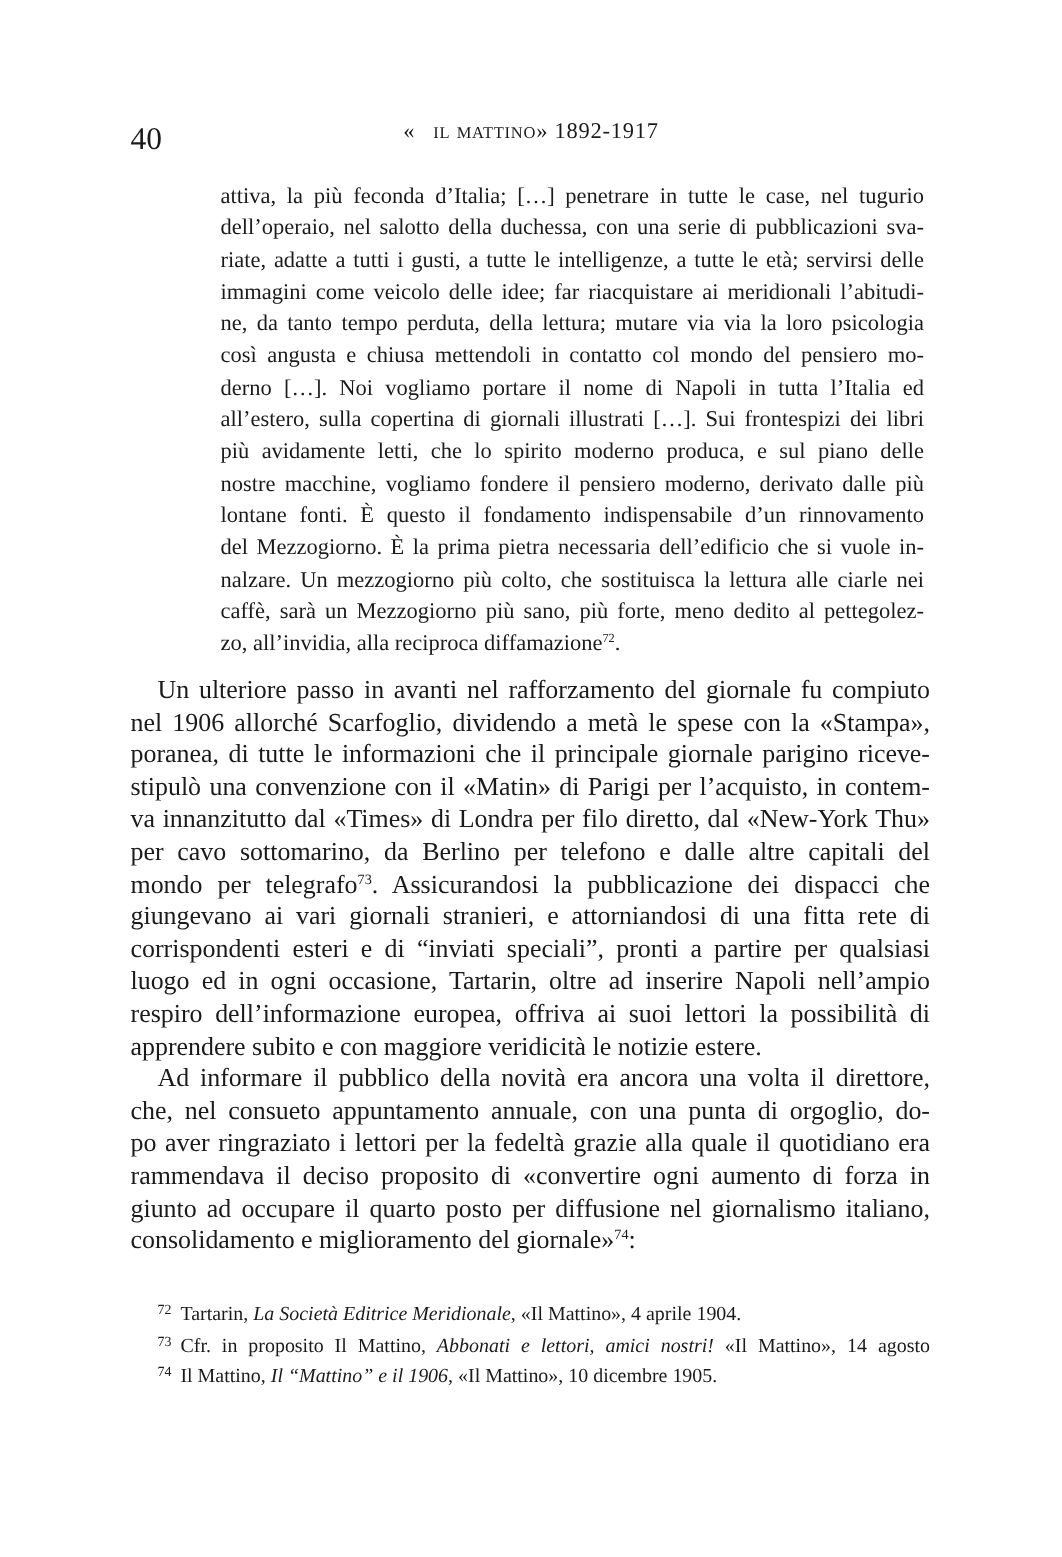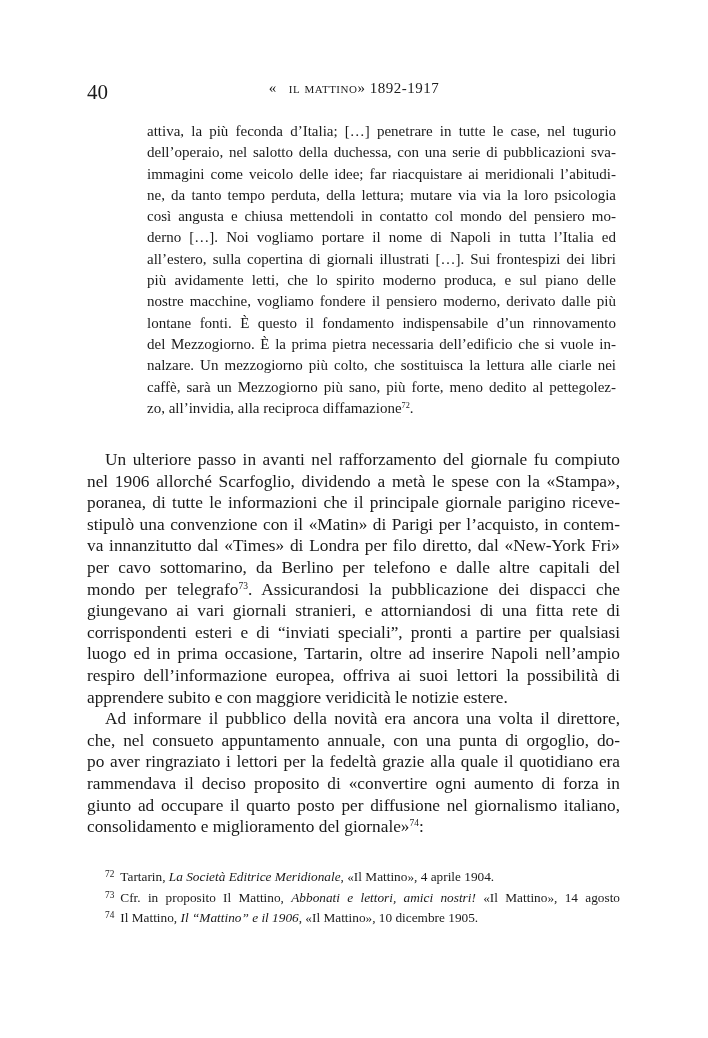--- a/index.html
+++ b/index.html
@@ -28,45 +28,46 @@
 </style>
 </head>
 <body>
 
 <div class="page-number">40</div>
 <div class="running-head"><span>«</span><span class="sc">il mattino</span><span>» 1892-1917</span></div>
 
 <div class="quote">
   <div class="line">attiva, la più feconda d’Italia; […] penetrare in tutte le case, nel tugurio</div>
   <div class="line">dell’operaio, nel salotto della duchessa, con una serie di pubblicazioni sva-</div>
+  <div class="line">riate, adatte a tutti i gusti, a tutte le intelligenze, a tutte le età; servirsi delle</div>
   <div class="line">immagini come veicolo delle idee; far riacquistare ai meridionali l’abitudi-</div>
   <div class="line">ne, da tanto tempo perduta, della lettura; mutare via via la loro psicologia</div>
   <div class="line">così angusta e chiusa mettendoli in contatto col mondo del pensiero mo-</div>
   <div class="line">derno […]. Noi vogliamo portare il nome di Napoli in tutta l’Italia ed</div>
   <div class="line">all’estero, sulla copertina di giornali illustrati […]. Sui frontespizi dei libri</div>
   <div class="line">più avidamente letti, che lo spirito moderno produca, e sul piano delle</div>
   <div class="line">nostre macchine, vogliamo fondere il pensiero moderno, derivato dalle più</div>
   <div class="line">lontane fonti. È questo il fondamento indispensabile d’un rinnovamento</div>
   <div class="line">del Mezzogiorno. È la prima pietra necessaria dell’edificio che si vuole in-</div>
   <div class="line">nalzare. Un mezzogiorno più colto, che sostituisca la lettura alle ciarle nei</div>
   <div class="line">caffè, sarà un Mezzogiorno più sano, più forte, meno dedito al pettegolez-</div>
   <div class="line last"><span>zo, all’invidia, alla reciproca diffamazione</span><sup>72</sup><span>.</span></div>
 </div>
 
 <div class="body">
   <div class="line indent">Un ulteriore passo in avanti nel rafforzamento del giornale fu compiuto</div>
   <div class="line">nel 1906 allorché Scarfoglio, dividendo a metà le spese con la «Stampa»,</div>
   <div class="line">poranea, di tutte le informazioni che il principale giornale parigino riceve-</div>
   <div class="line">stipulò una convenzione con il «Matin» di Parigi per l’acquisto, in contem-</div>
-  <div class="line">va innanzitutto dal «Times» di Londra per filo diretto, dal «New-York Fri»</div>
+  <div class="line">va innanzitutto dal «Times» di Londra per filo diretto, dal «New-York Thu»</div>
   <div class="line">per cavo sottomarino, da Berlino per telefono e dalle altre capitali del</div>
   <div class="line"><span>mondo per telegrafo</span><sup>73</sup><span>. Assicurandosi la pubblicazione dei dispacci che</span></div>
   <div class="line">giungevano ai vari giornali stranieri, e attorniandosi di una fitta rete di</div>
   <div class="line">corrispondenti esteri e di “inviati speciali”, pronti a partire per qualsiasi</div>
-  <div class="line">luogo ed in prima occasione, Tartarin, oltre ad inserire Napoli nell’ampio</div>
+  <div class="line">luogo ed in ogni occasione, Tartarin, oltre ad inserire Napoli nell’ampio</div>
   <div class="line">respiro dell’informazione europea, offriva ai suoi lettori la possibilità di</div>
   <div class="line last">apprendere subito e con maggiore veridicità le notizie estere.</div>
 
   <div class="line indent">Ad informare il pubblico della novità era ancora una volta il direttore,</div>
   <div class="line">che, nel consueto appuntamento annuale, con una punta di orgoglio, do-</div>
   <div class="line">po aver ringraziato i lettori per la fedeltà grazie alla quale il quotidiano era</div>
   <div class="line">rammendava il deciso proposito di «convertire ogni aumento di forza in</div>
   <div class="line">giunto ad occupare il quarto posto per diffusione nel giornalismo italiano,</div>
   <div class="line last"><span>consolidamento e miglioramento del giornale»</span><sup>74</sup><span>:</span></div>
 </div>

